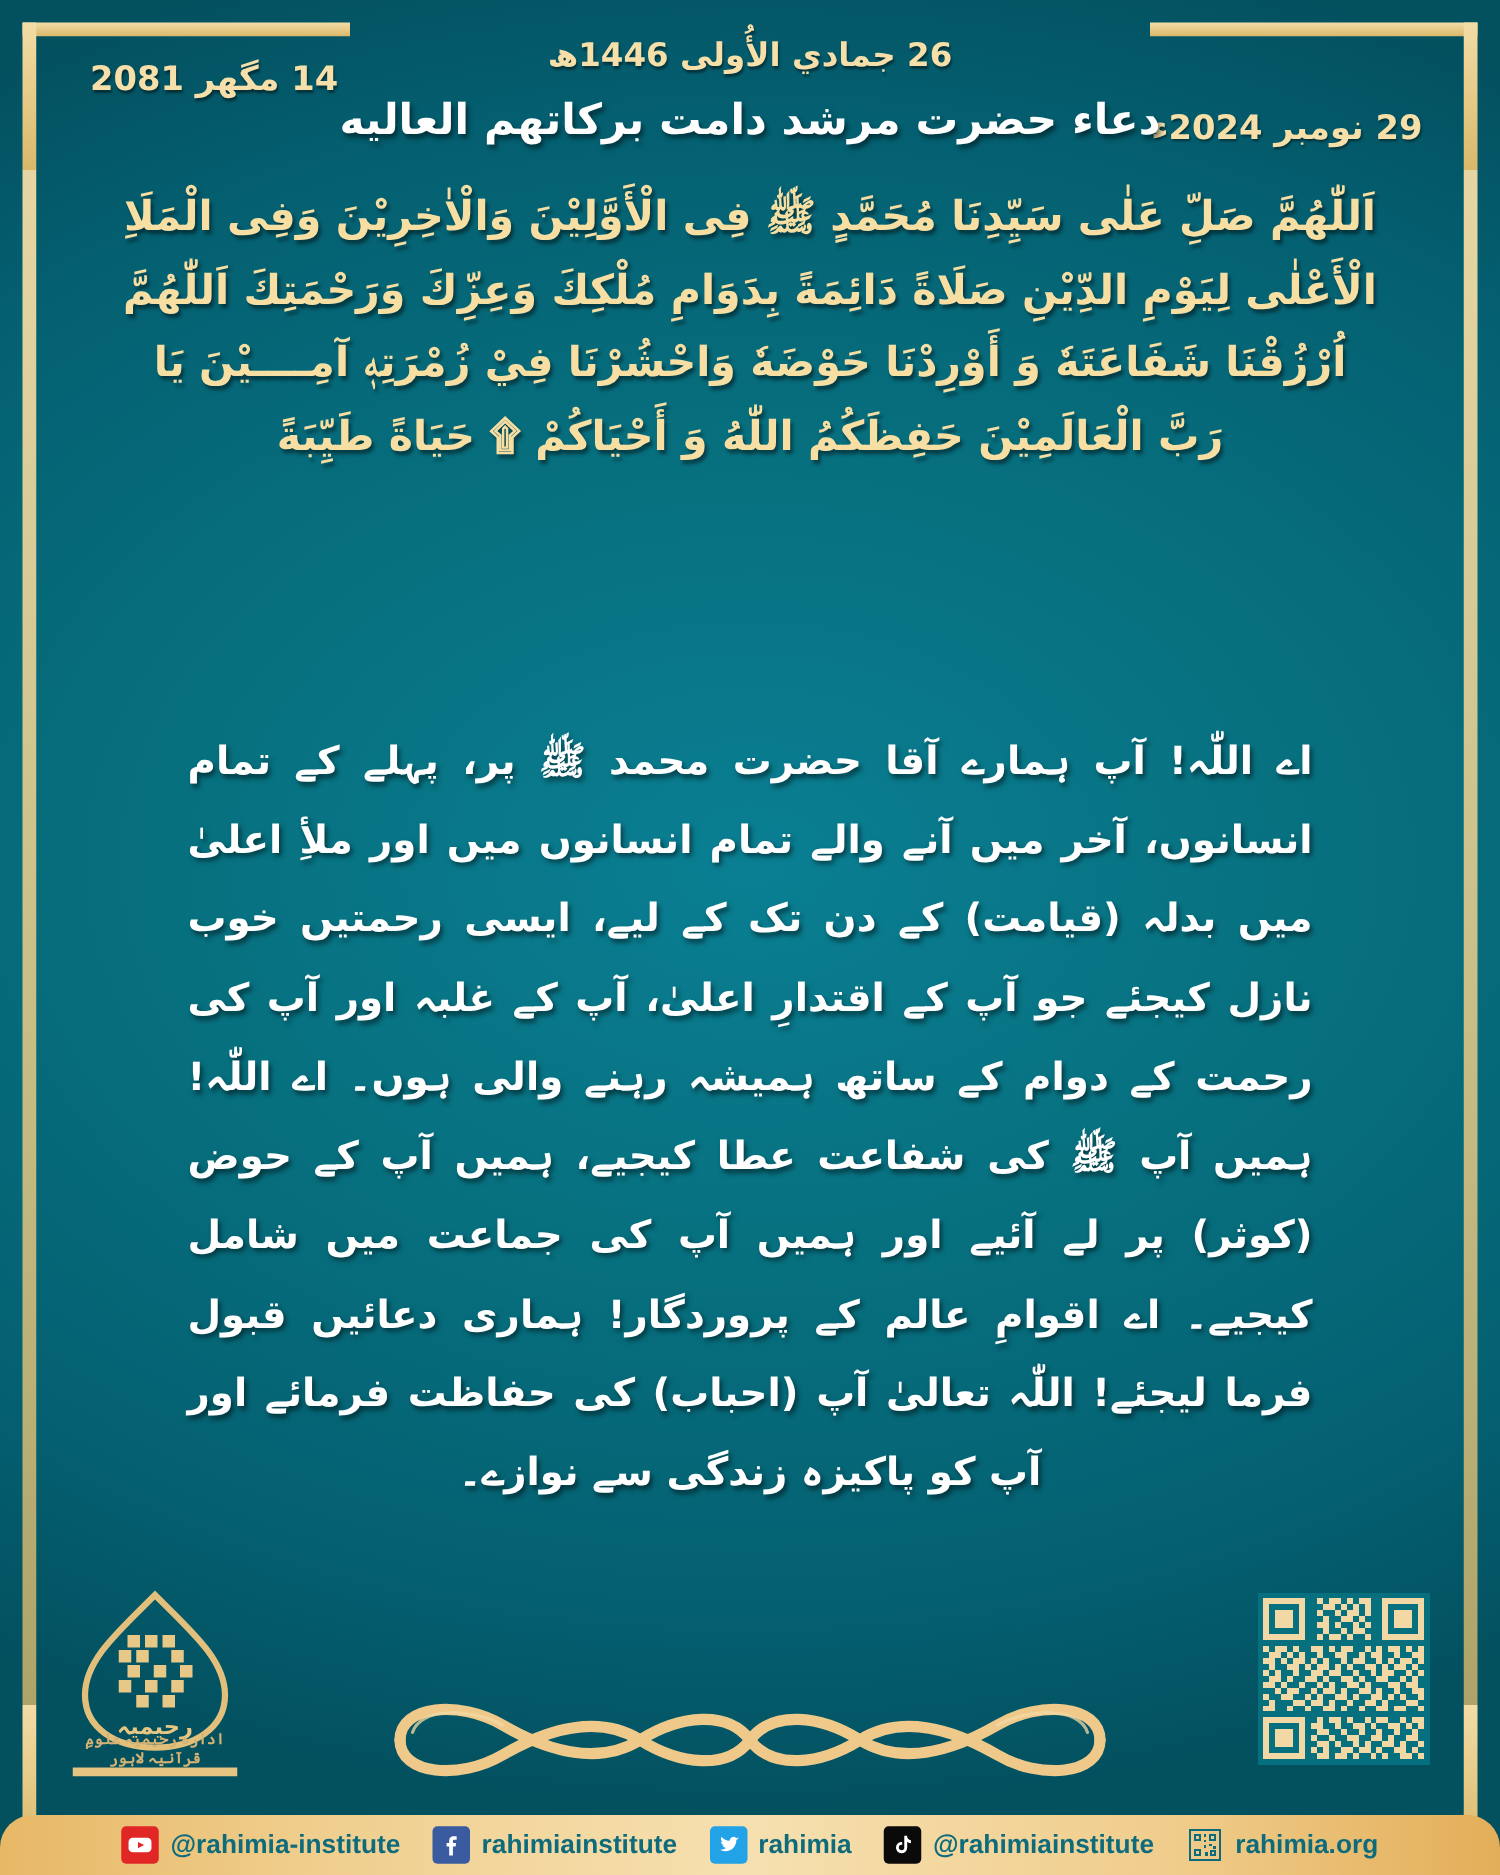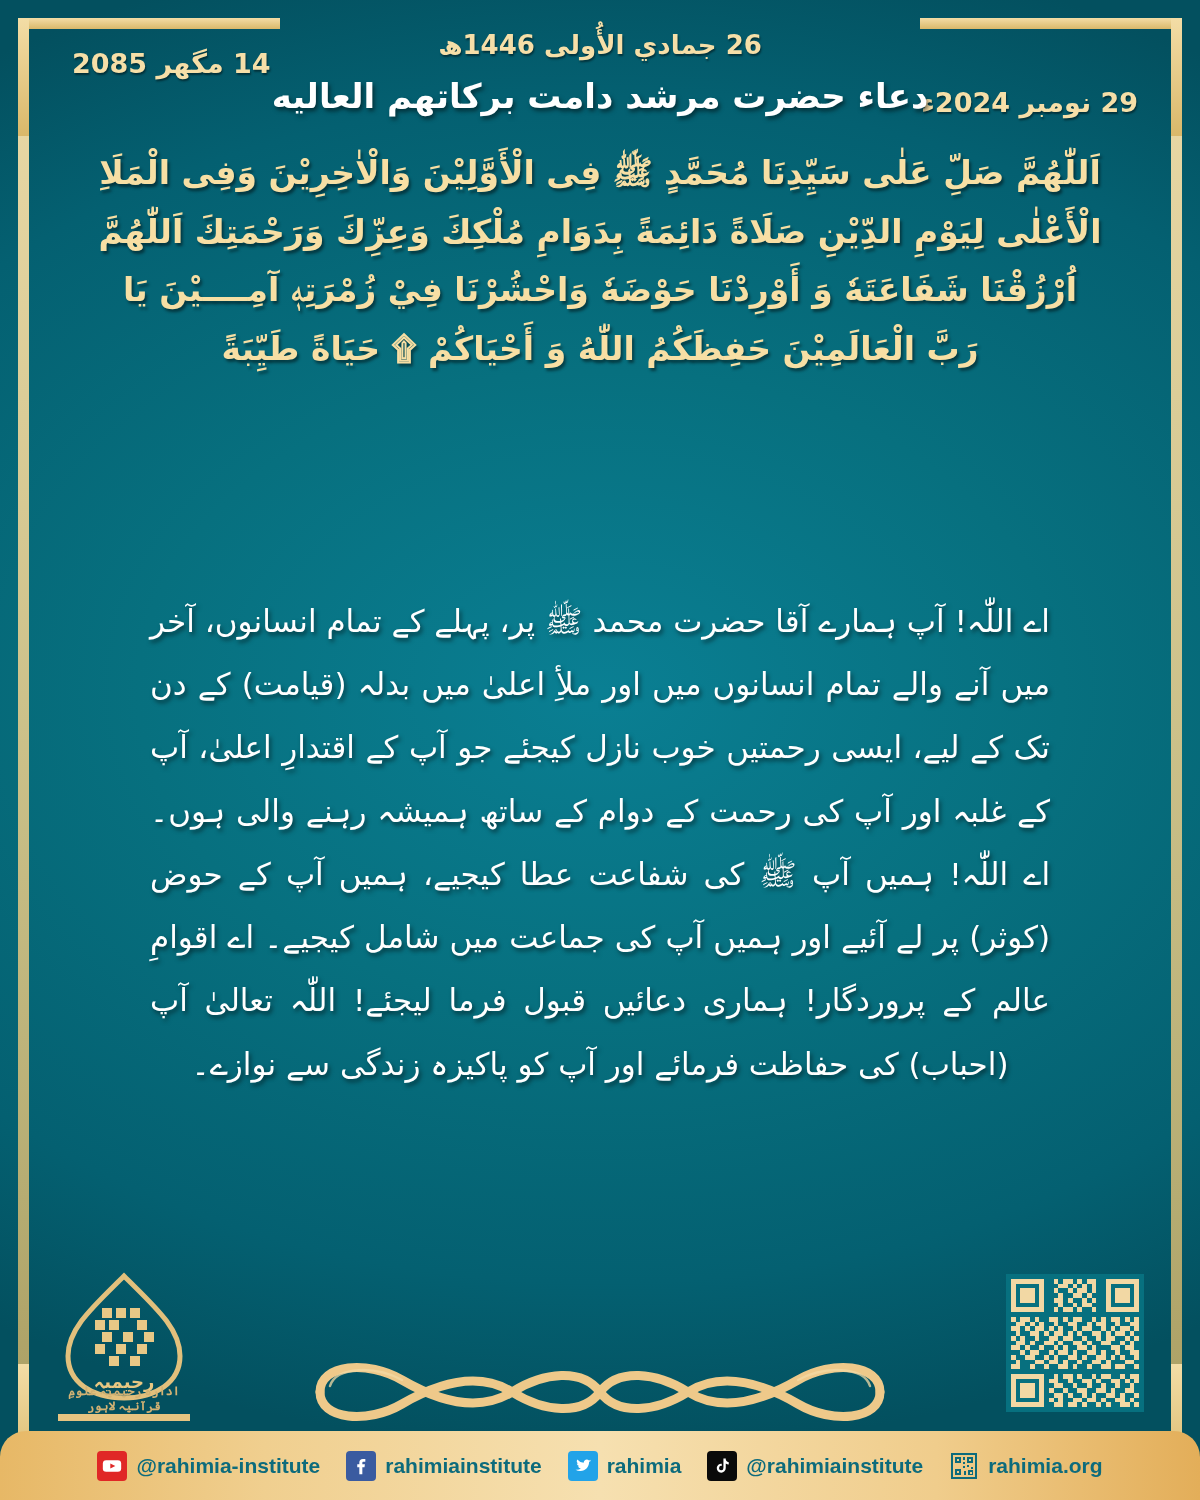--- a/index.html
+++ b/index.html
@@ -58,25 +58,25 @@
     position:absolute;top:144px;left:96px;right:96px;
     direction:rtl;text-align:center;
     color:#f7dfa4;
     font-family:"DejaVu Sans","Liberation Sans",sans-serif;
     font-size:33px;font-weight:700;line-height:1.78;
     text-shadow:2px 3px 3px rgba(0,0,0,.45);
   }
 
   
   .body-text{
-    position:absolute;top:590px;left:150px;right:150px;
+    position:absolute;top:578px;left:150px;right:150px;
     direction:rtl;text-align:justify;text-align-last:center;
     color:#ffffff;
     font-family:"DejaVu Sans","Liberation Sans",sans-serif;
-    font-size:31px;font-weight:400;line-height:2.04;
+    font-size:31px;font-weight:700;line-height:2.04;
     text-shadow:2px 3px 4px rgba(0,0,0,.5);
   }
 
   
   .logo{position:absolute;left:58px;bottom:78px;width:132px;height:152px;}
   .logo-name{
     position:absolute;left:0;right:0;bottom:30px;text-align:center;
     color:#e8c782;font-size:18px;font-weight:700;direction:rtl;
   }
   .logo-sub{
@@ -85,21 +85,21 @@
   }
 
   
   .ornament{position:absolute;left:50%;transform:translateX(-50%);bottom:62px;width:620px;height:92px;}
 
   
   .qr{position:absolute;right:56px;bottom:88px;width:138px;height:138px;}
 
   
   .footer{
-    position:absolute;left:0;right:0;bottom:0;height:69px;
+    position:absolute;left:0;right:0;bottom:0;height:48px;
     background:linear-gradient(90deg,#e7b866 0%,#f0cf8f 22%,#f6e0b0 50%,#f0cd8c 78%,#e3ae59 100%);
     border-top-left-radius:26px;border-top-right-radius:26px;
     display:flex;align-items:center;justify-content:center;
     direction:ltr;gap:26px;
   }
   .social{display:flex;align-items:center;gap:9px;}
   .social-label{
     color:#0d6b7c;font-size:21px;font-weight:700;
     font-family:"Liberation Sans",sans-serif;white-space:nowrap;
   }
@@ -129,21 +129,21 @@
       <i class="fc-v"></i>
     </div>
   <div class="frame-corner fc-br">
       <i class="fc-h"></i>
       <i class="fc-v"></i>
     </div>
   <div class="rail rail-l"></div>
   <div class="rail rail-r"></div>
 
   <div class="dates">
-    <div class="date date-bikrami">14 مگھر 2085</div>
+    <div class="date date-bikrami">14 مگھر 2081</div>
     <div class="date date-hijri">26 جمادي الأُولى 1446ھ</div>
     <div class="date date-greg">29 نومبر 2024ء</div>
   </div>
 
   <div class="title">دعاء حضرت مرشد دامت بركاتهم العالیه</div>
 
   <div class="dua">اَللّٰهُمَّ صَلِّ عَلٰى سَيِّدِنَا مُحَمَّدٍ ﷺ فِى الْأَوَّلِيْنَ وَالْاٰخِرِيْنَ وَفِى الْمَلَاِ الْأَعْلٰى لِيَوْمِ الدِّيْنِ صَلَاةً دَائِمَةً بِدَوَامِ مُلْكِكَ وَعِزِّكَ وَرَحْمَتِكَ اَللّٰهُمَّ اُرْزُقْنَا شَفَاعَتَهٗ وَ أَوْرِدْنَا حَوْضَهٗ وَاحْشُرْنَا فِيْ زُمْرَتِهٖ آمِــــيْنَ يَا رَبَّ الْعَالَمِيْنَ حَفِظَكُمُ اللّٰهُ وَ أَحْيَاكُمْ ۩ حَيَاةً طَيِّبَةً</div>
 
   <div class="body-text">اے اللّٰہ! آپ ہمارے آقا حضرت محمد ﷺ پر، پہلے کے تمام انسانوں، آخر میں آنے والے تمام انسانوں میں اور ملأِ اعلیٰ میں بدلہ (قیامت) کے دن تک کے لیے، ایسی رحمتیں خوب نازل کیجئے جو آپ کے اقتدارِ اعلیٰ، آپ کے غلبہ اور آپ کی رحمت کے دوام کے ساتھ ہمیشہ رہنے والی ہوں۔ اے اللّٰہ! ہمیں آپ ﷺ کی شفاعت عطا کیجیے، ہمیں آپ کے حوض (کوثر) پر لے آئیے اور ہمیں آپ کی جماعت میں شامل کیجیے۔ اے اقوامِ عالم کے پروردگار! ہماری دعائیں قبول فرما لیجئے! اللّٰہ تعالیٰ آپ (احباب) کی حفاظت فرمائے اور آپ کو پاکیزہ زندگی سے نوازے۔</div>
 

